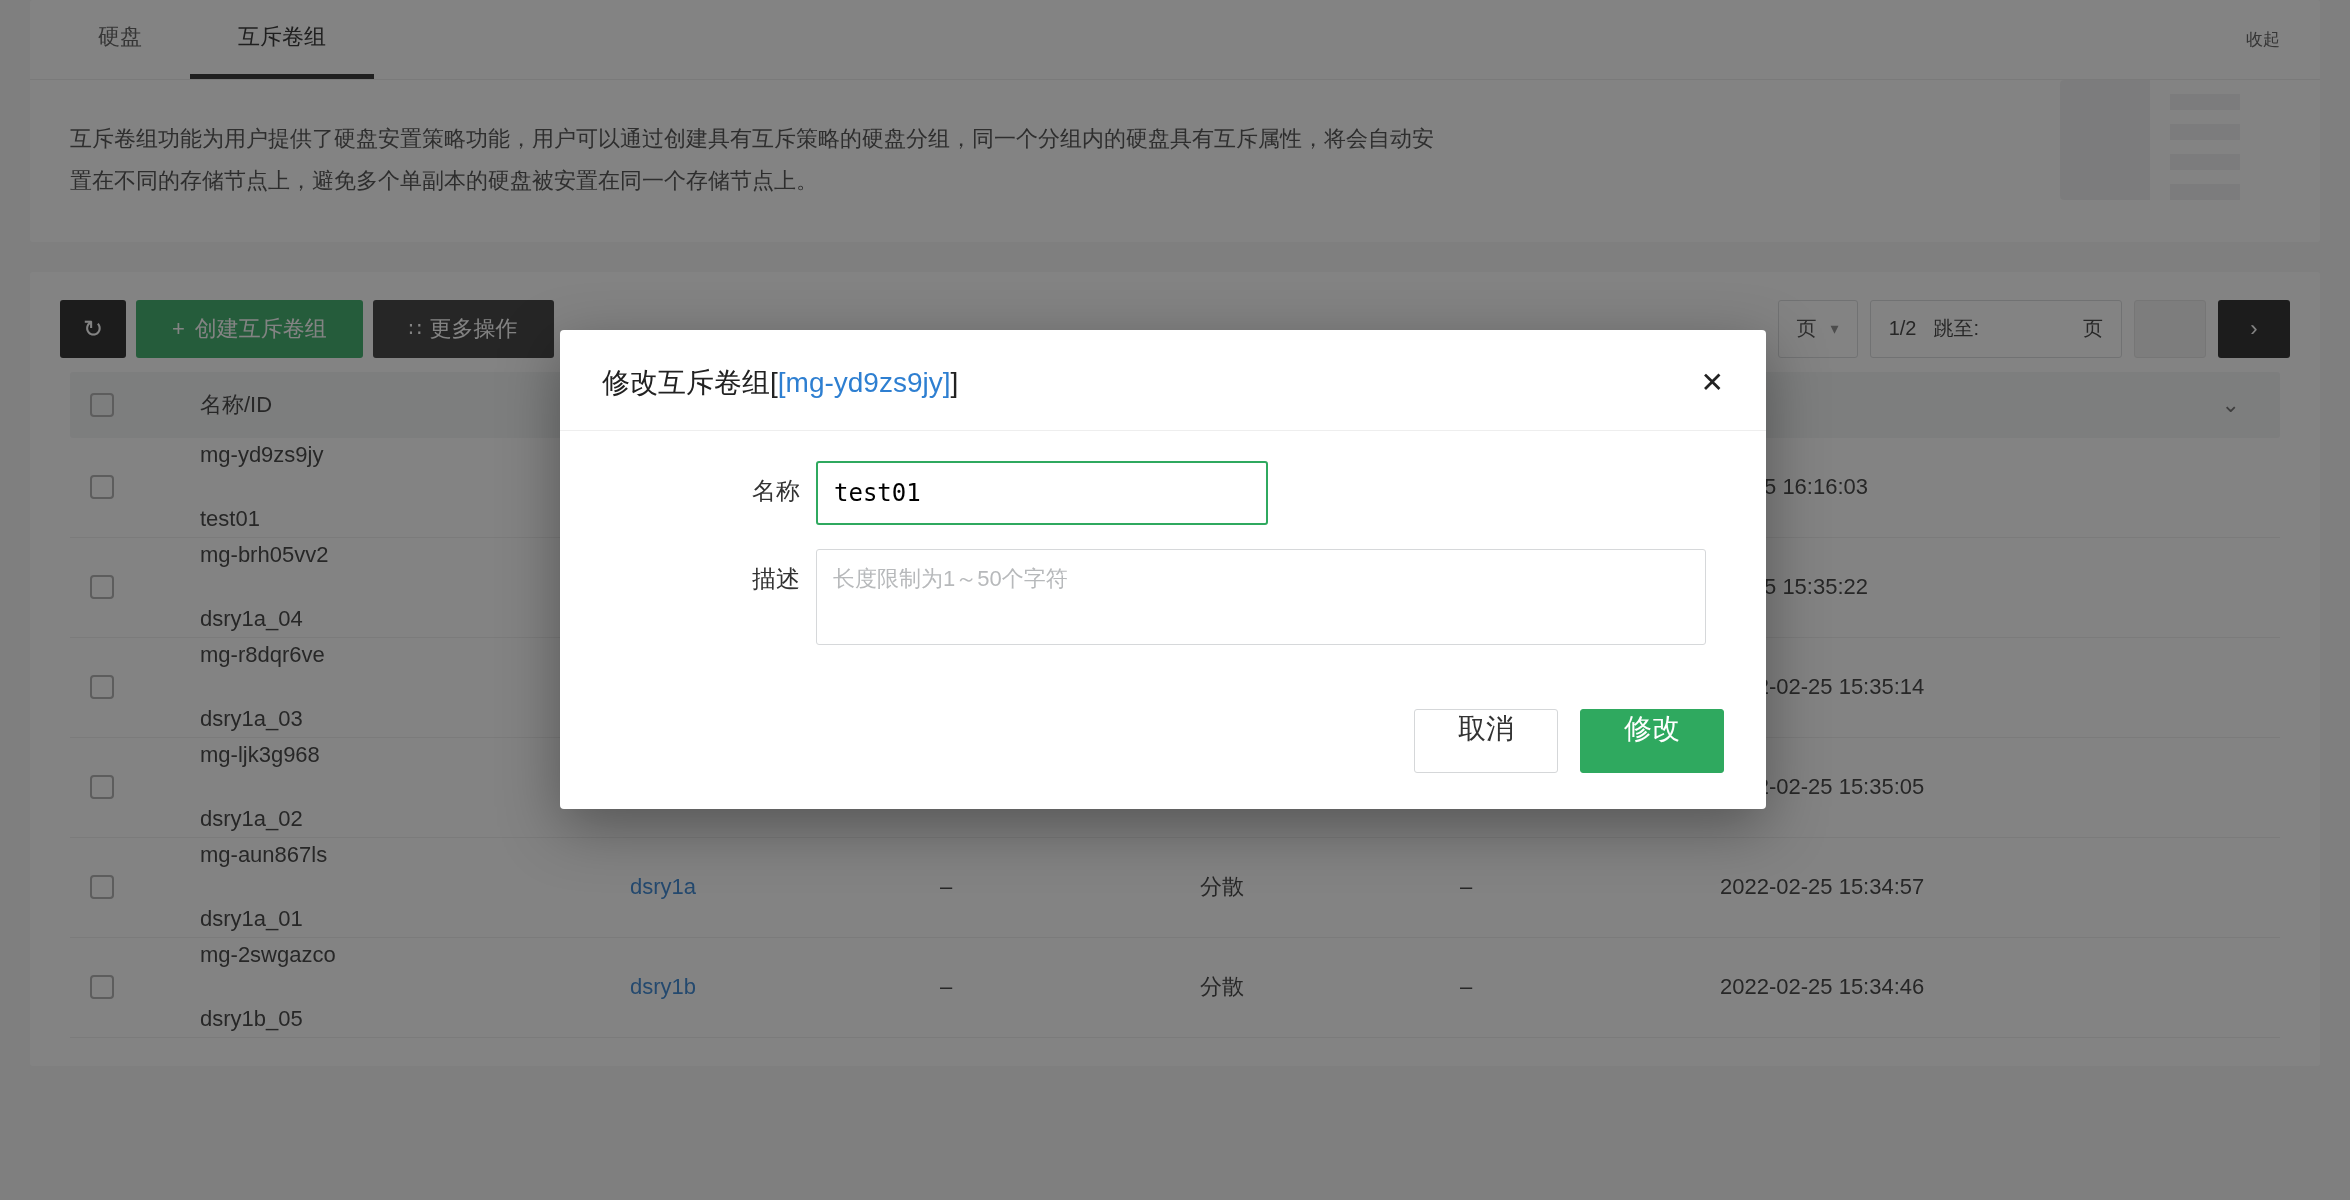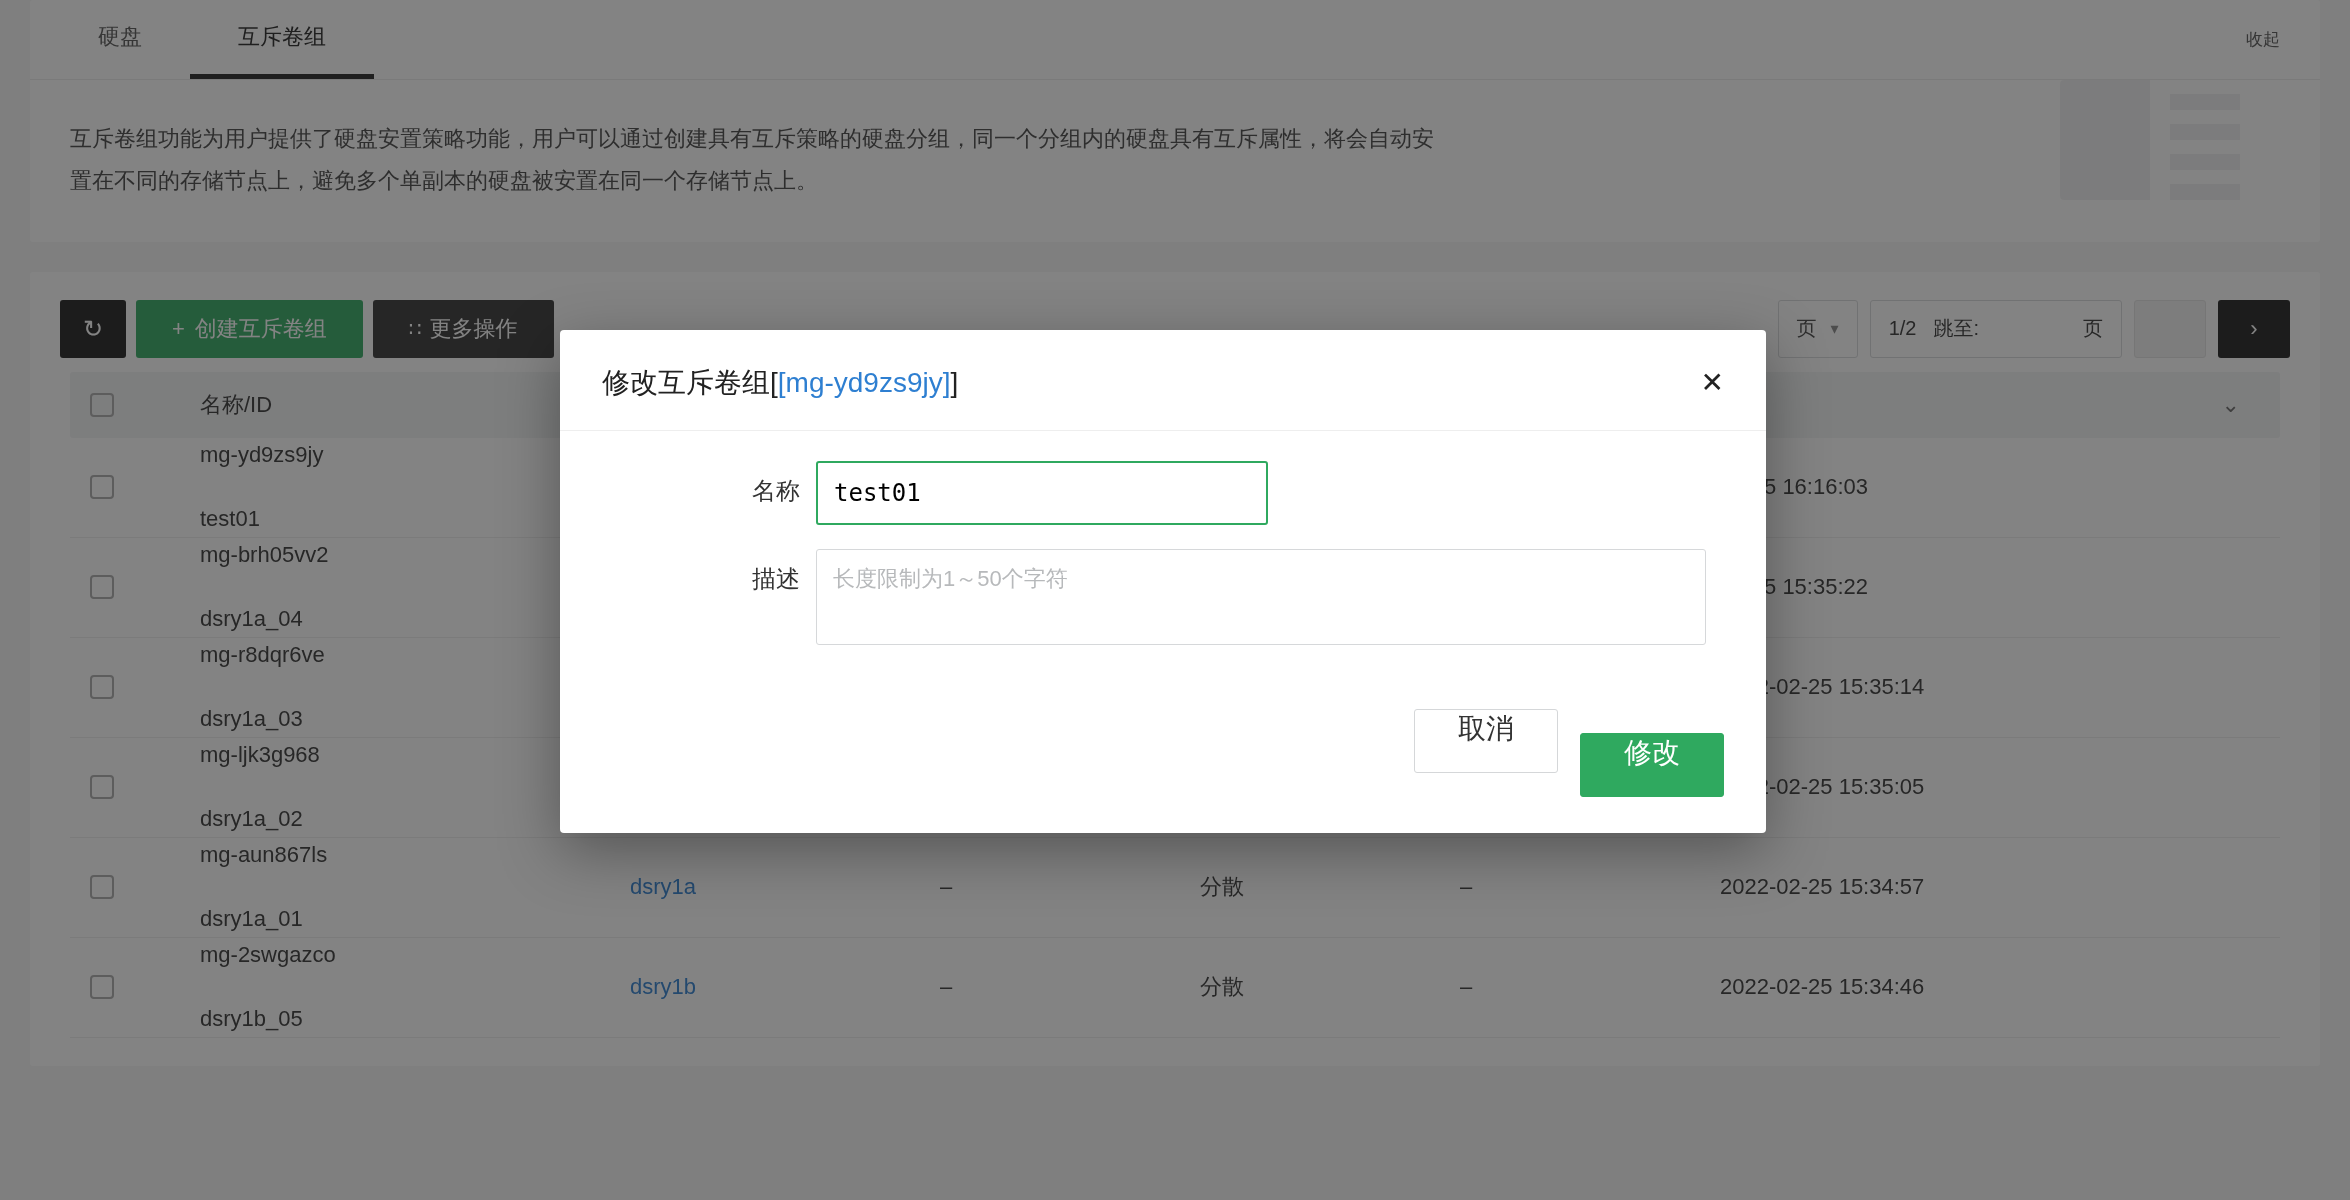--- a/index.html
+++ b/index.html
@@ -194,21 +194,21 @@
     font-family:inherit;
   }
   .form-textarea::placeholder{ color:#b7b9bb; }
 
   .modal-foot{
     display:flex; justify-content:flex-end; gap:22px;
     padding: 0 42px 36px 42px;
   }
   .btn-modal{ height:64px; padding:0 43px; font-size:28px; border-radius:3px; cursor:pointer;}
   .btn-cancel{ background:#fff; border:1px solid #d5d7d9; color:#333;}
-  .btn-submit{ background:#2fa95f; border:1px solid #2fa95f; color:#fff;margin-top:24px;}
+  .btn-submit{ background:#2fa95f; border:1px solid #2fa95f; color:#fff;}
 
   .plus-ic::before{ content:"+"; margin-right:10px; font-size:22px; }
   .grid-ic::before{ content:"∷"; margin-right:10px; font-size:20px; letter-spacing:-2px;}
   .reload-ic::before{ content:"↻"; font-size:24px;}
 </style>
 </head>
 <body>
 
 <div class="page">
 

